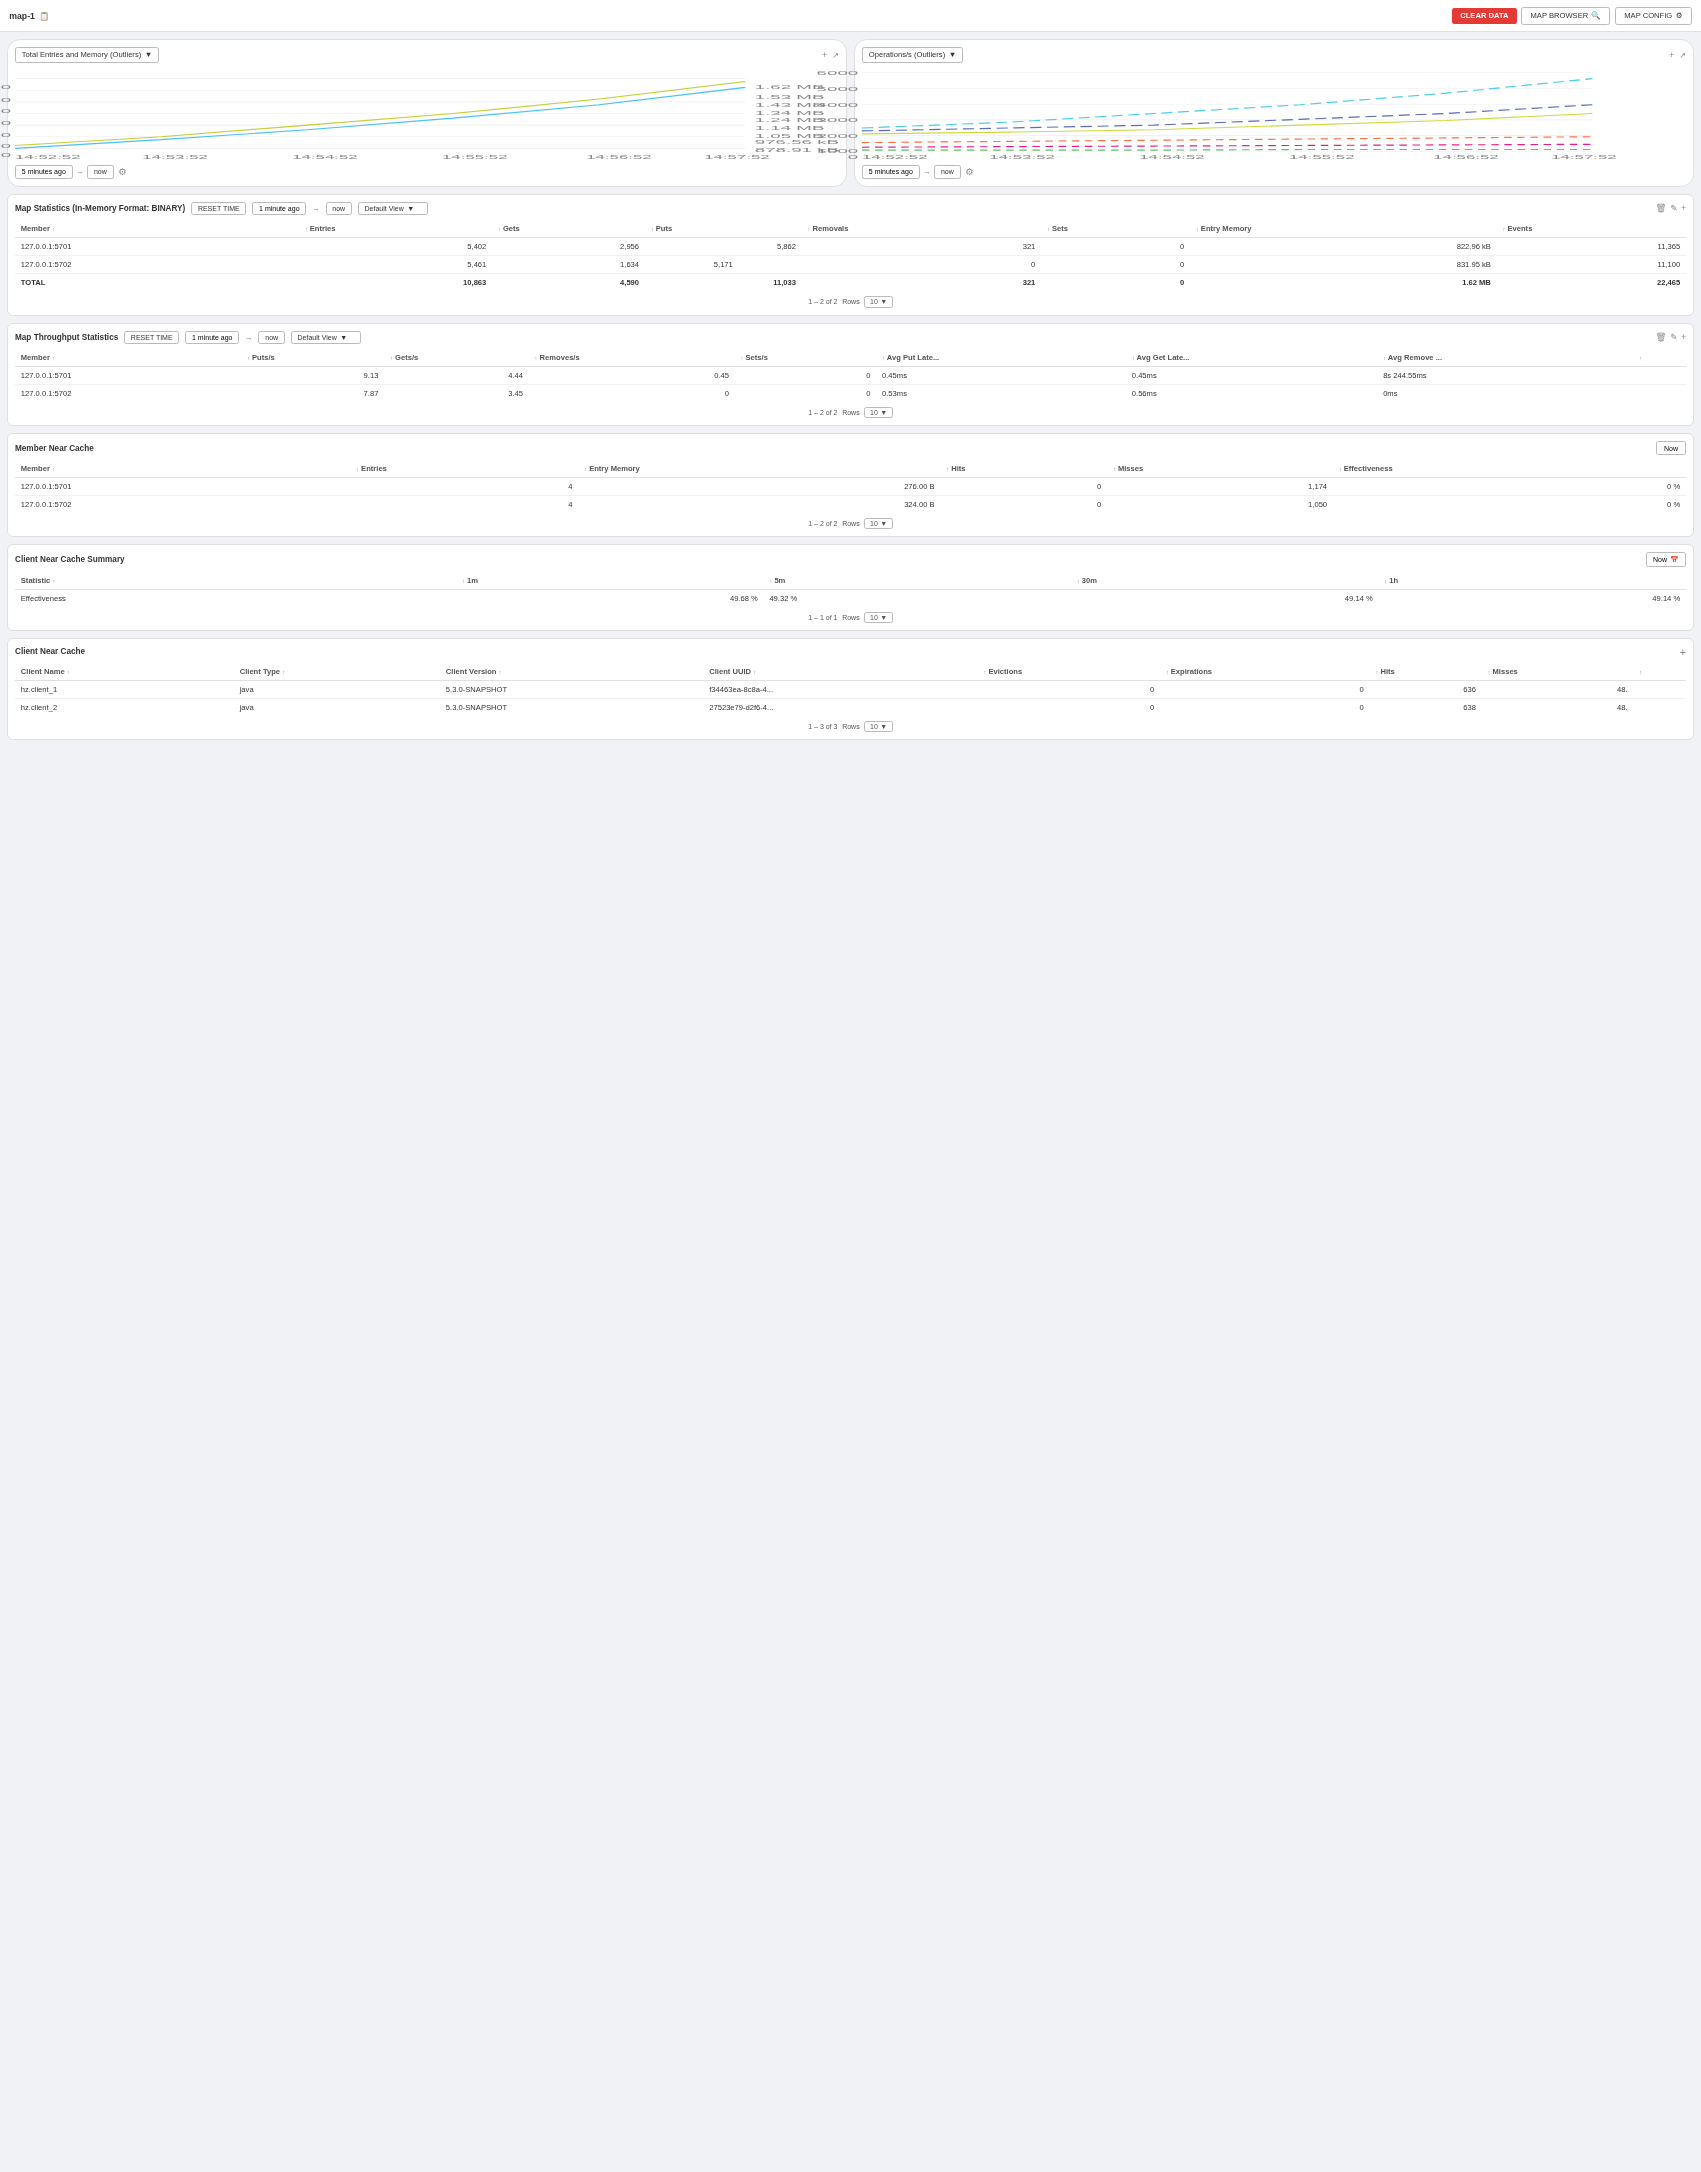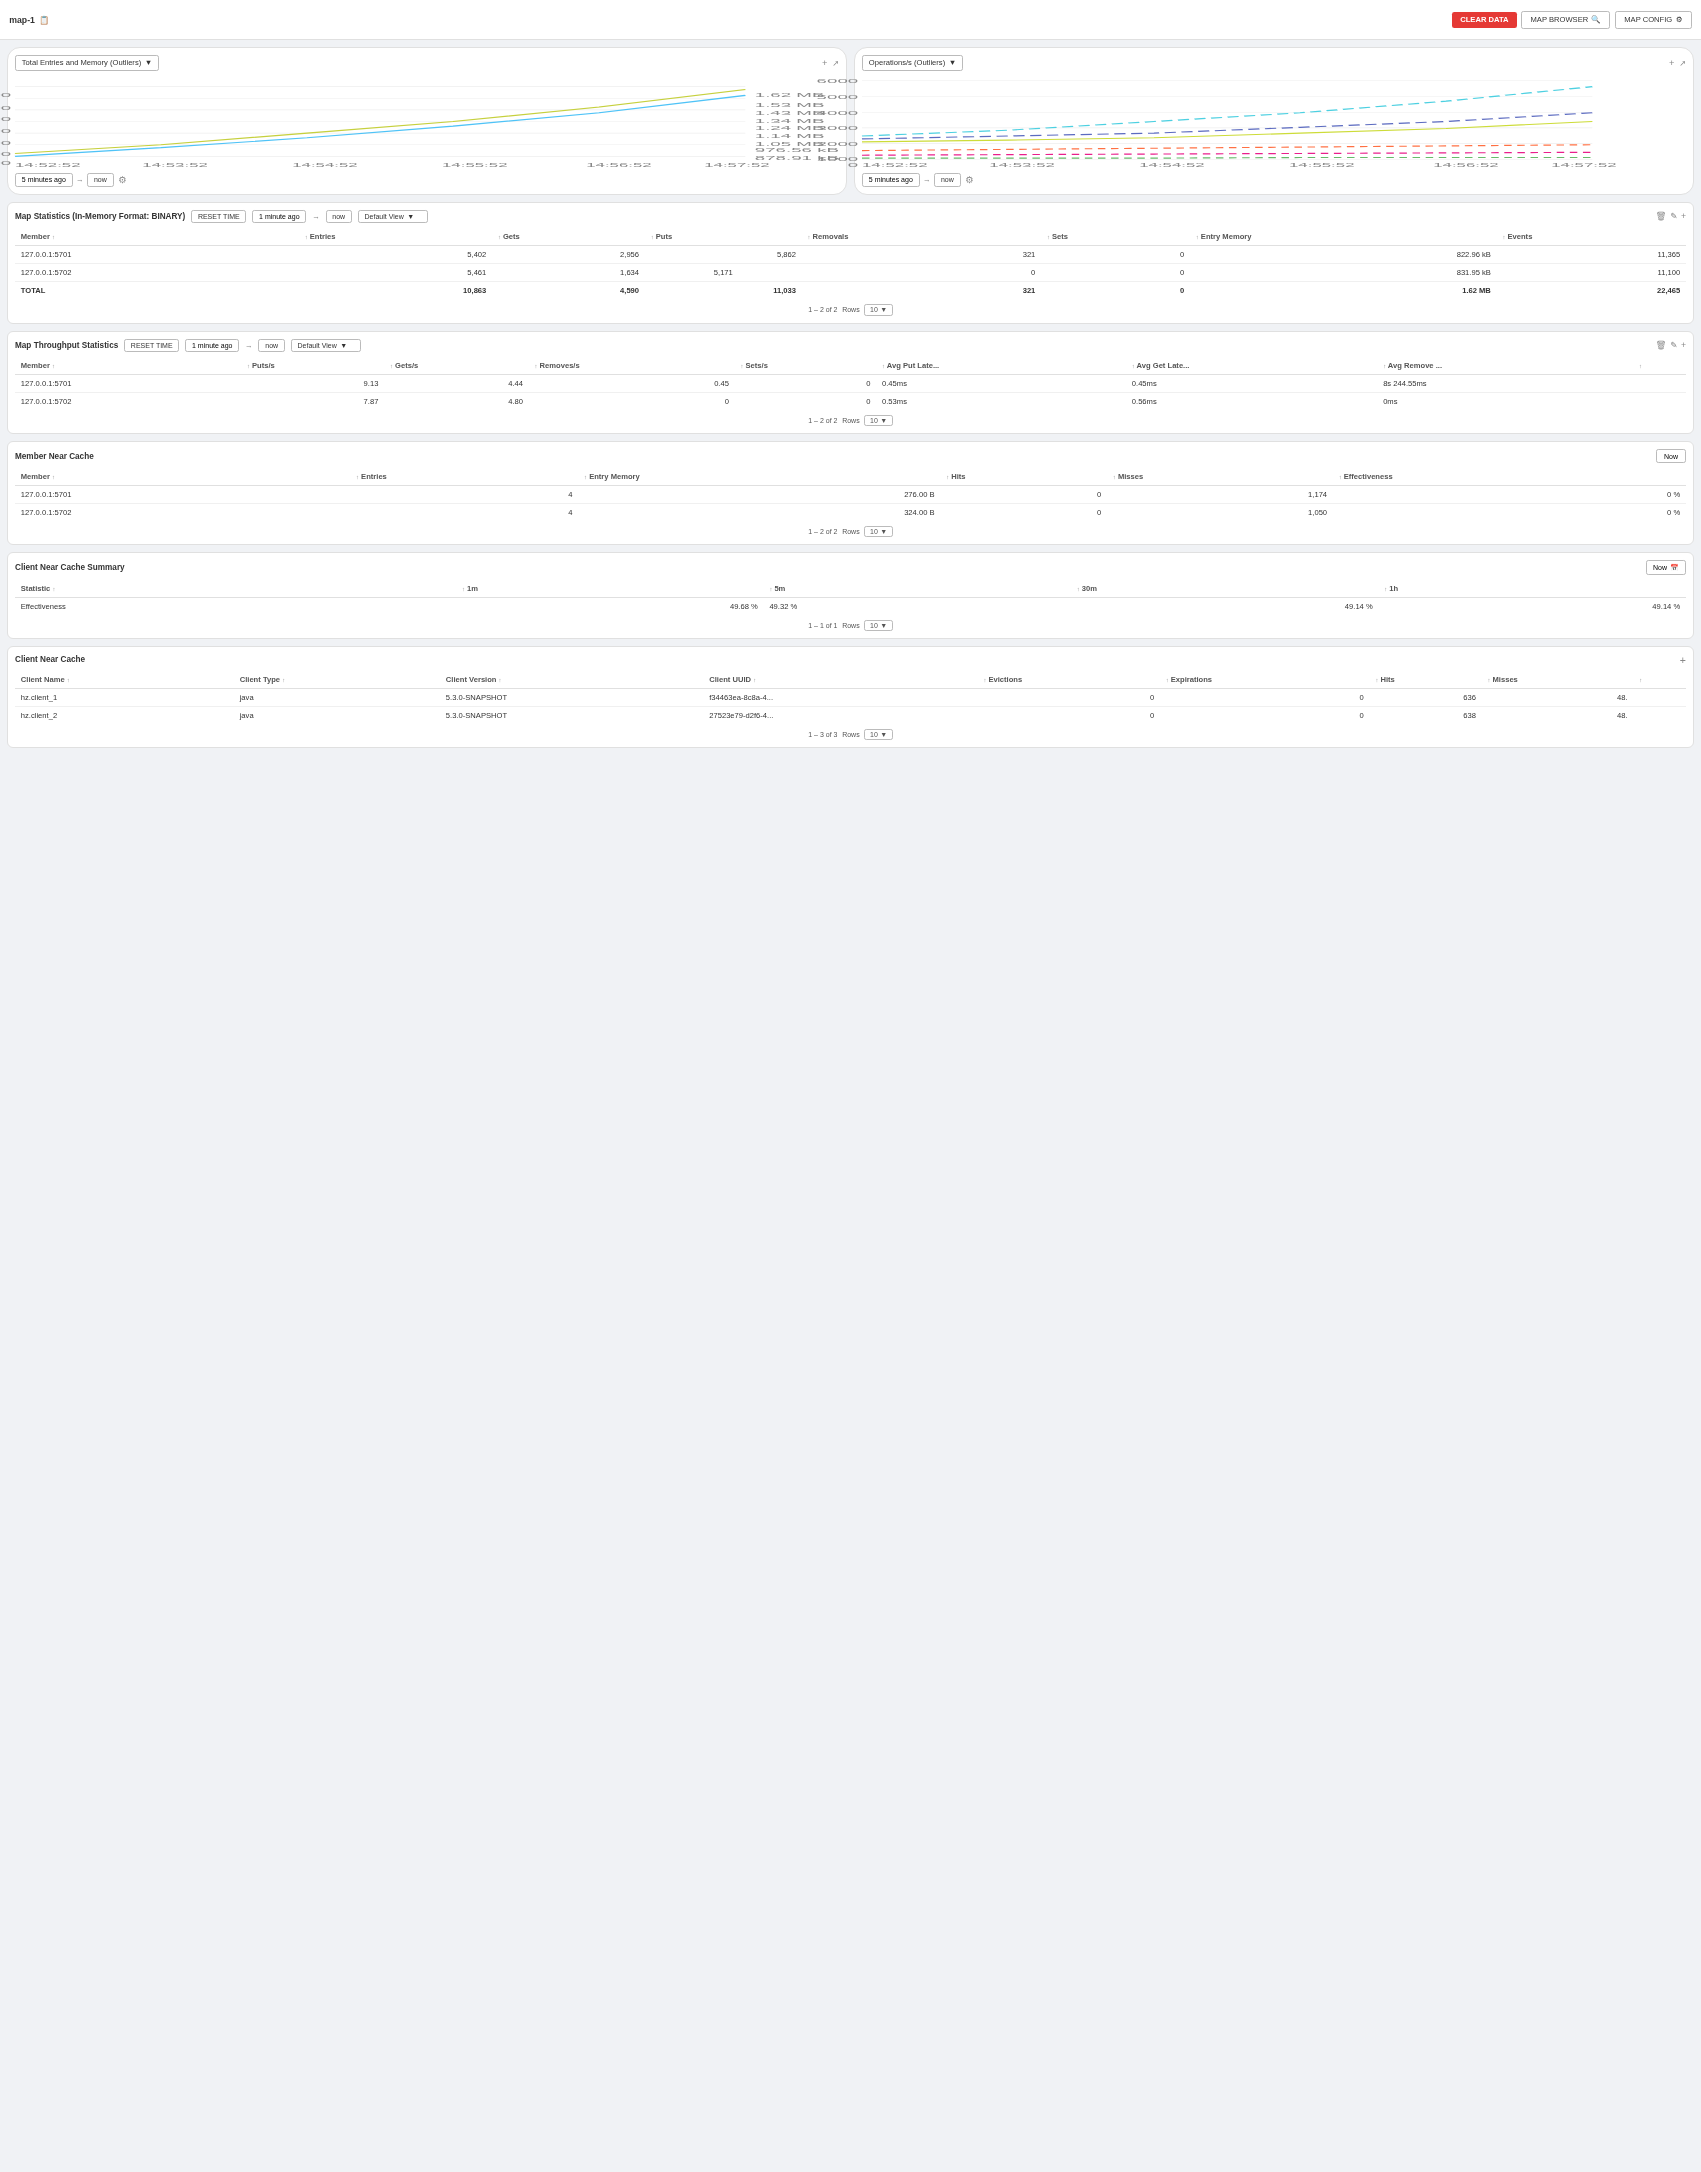--- a/index.html
+++ b/index.html
@@ -1,21 +1,21 @@
 <!DOCTYPE html>
 <html style="font-size:9.3px"><head>
   <meta charset="utf-8">
   <style>
     * { box-sizing: border-box; margin: 0; padding: 0; }
     body { font-family: -apple-system, BlinkMacSystemFont, 'Segoe UI', sans-serif; background: #f0f2f5; font-size: 7.6px; color: #333; }
     
     .top-bar {
       display: flex; align-items: center; justify-content: space-between;
       background: #fff; padding: 4.7px 9.3px; border-bottom: 0.6px solid #e0e0e0;
-      height: 40px;
+      height: 32px;
     }
     .top-bar-left { display: flex; align-items: center; gap: 4.7px; font-size: 8.7px; font-weight: 600; }
     .top-bar-right { display: flex; align-items: center; gap: 4.7px; }
     .btn-clear { background: #e53935; color: #fff; border: none; border-radius: 2.3px; padding: 3.5px 8.2px; cursor: pointer; font-size: 7.6px; font-weight: 600; }
     .btn-outline { background: #fff; color: #333; border: 0.9px solid #bbb; border-radius: 2.3px; padding: 3.5px 8.2px; cursor: pointer; font-size: 7.6px; display: flex; align-items: center; gap: 3.5px; }
 
     .main-content { padding: 7px; display: flex; flex-direction: column; gap: 7px; }
 
     .card { background: #fff; border-radius: 6px; border: 0.6px solid #e0e0e0; padding: 7px; }
 
@@ -315,21 +315,21 @@
       <td style="text-align:right">0.45</td>
       <td style="text-align:right">0</td>
       <td>0.45ms</td>
       <td>0.45ms</td>
       <td>8s 244.55ms</td>
       <td></td>
           </tr>
           <tr>
             <td>127.0.0.1:5702</td>
       <td style="text-align:right">7.87</td>
-      <td style="text-align:right">4.80</td>
+      <td style="text-align:right">3.45</td>
       <td style="text-align:right">0</td>
       <td style="text-align:right">0</td>
       <td>0.53ms</td>
       <td>0.56ms</td>
       <td>0ms</td>
       <td></td>
           </tr>
         </tbody>
     </table>
     <div class="pagination">

